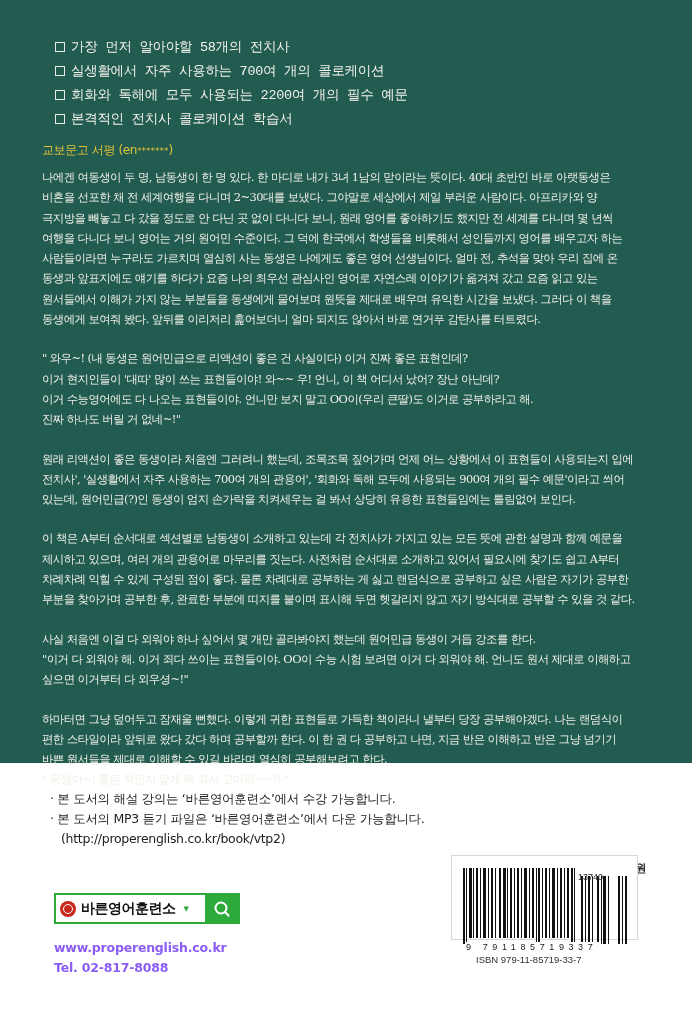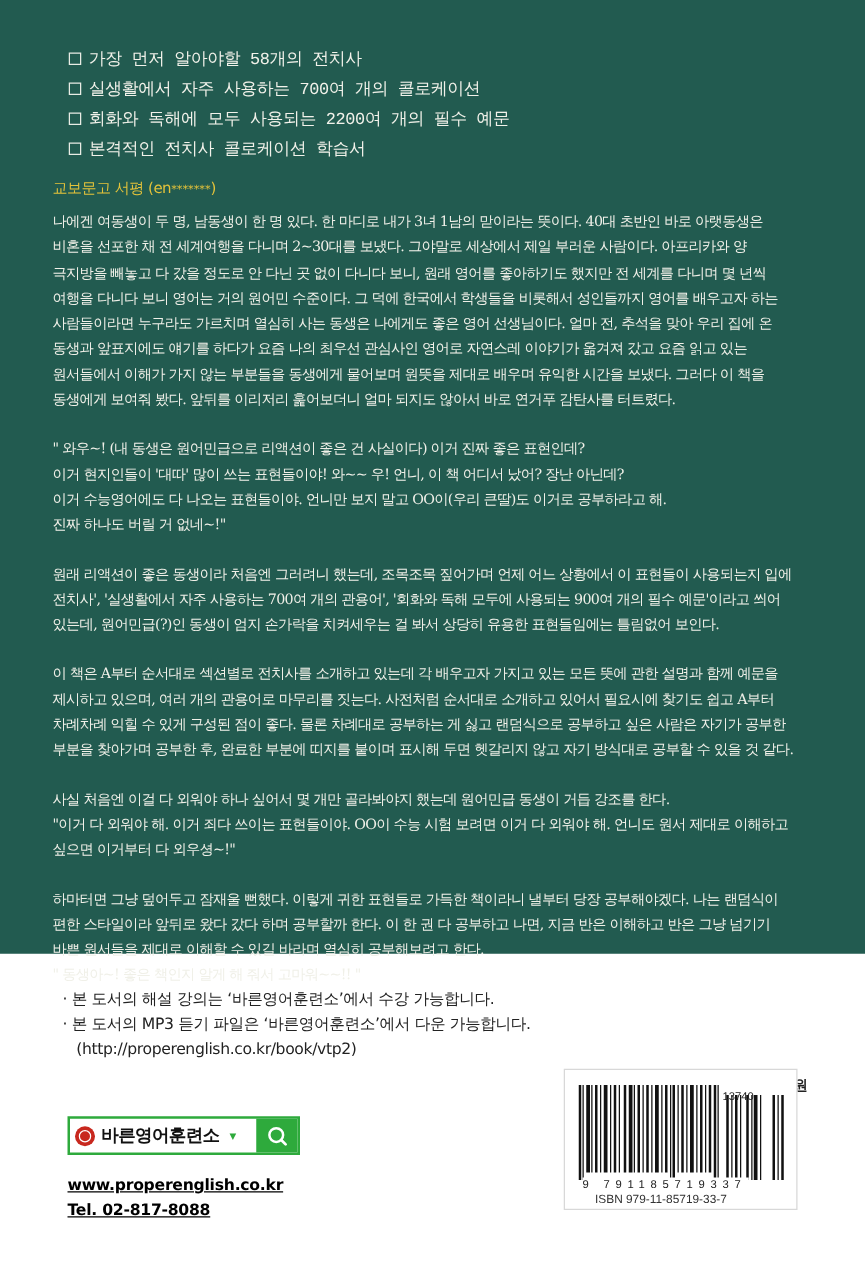--- a/index.html
+++ b/index.html
@@ -36,40 +36,40 @@
   .review .para { margin-bottom: 19px; }
   .review .line { display: block; white-space: nowrap; }
 
   .notes { position: absolute; left: 50px; top: 789px; color: #222; font-size: 12.5px; letter-spacing: -0.3px; }
   .notes div { height: 20px; line-height: 20px; }
   .notes .url { padding-left: 11px; }
 
   .price { position: absolute; left: 575px; top: 861px; font-size: 11.5px; font-weight: bold; color: #222; }
 
   .barcode-box {
-    position: absolute; left: 451px; top: 855px; width: 187px; height: 113px;
+    position: absolute; left: 451px; top: 855px; width: 187px; height: 85px;
     border: 1px solid #d8d8d8; box-sizing: border-box; background: #fff; padding-left: 10px;
   }
   .bars { position: absolute; left: 9px; top: 12px; width: 170px; height: 76px; }
   .bc-digits { position: absolute; left: 14px; top: 86px; font-size: 9px; color: #222; letter-spacing: 4.6px; font-family: "Liberation Sans", sans-serif; background: #fff; padding-right: 2px; }
   .bc-addon { position: absolute; left: 126px; top: 16px; font-size: 9px; color: #222; font-family: "Liberation Sans", sans-serif; }
   .bc-isbn { position: absolute; left: 24px; top: 98px; font-size: 9.5px; color: #333; font-family: "Liberation Sans", sans-serif; }
 
   .searchbox {
     position: absolute; left: 54px; top: 893px; width: 186px; height: 31px;
     border: 2px solid #2eaa3c; box-sizing: border-box; background: #fff; display: flex; text-align: right;
   }
   .searchbox .field { flex: 1; display: flex; align-items: center; padding-left: 4px; }
   .logo-icon { width: 16px; height: 16px; border-radius: 50%; background: #c8281e; display: flex; align-items: center; justify-content: center; margin-right: 5px; }
   .logo-icon span { width: 10px; height: 10px; border-radius: 50%; border: 1.4px solid #fff; box-sizing: border-box; }
   .search-label { font-weight: bold; font-size: 14px; color: #111; letter-spacing: -0.5px; }
   .caret { margin-left: 8px; font-size: 7px; color: #2eaa3c; }
   .search-btn { width: 33px; height: 100%; background: #2eaa3c; display: flex; align-items: center; justify-content: center; }
 
-  .contact { position: absolute; left: 54px; top: 938px; color: #000000; font-size: 12.5px; font-weight: bold; letter-spacing: -0.2px; text-decoration: underline; }
+  .contact { position: absolute; left: 54px; top: 938px; color: #8b5cf6; font-size: 12.5px; font-weight: bold; letter-spacing: -0.2px; }
   .contact div { height: 20px; line-height: 20px; }
 </style>
 </head>
 <body>
 
 <div class="panel">
   <ul class="checklist">
     <li>
         <span class="box"></span>
         <span>가장 먼저 알아야할 58개의 전치사</span>
@@ -106,21 +106,21 @@
         <span class="line">이거 현지인들이 '대따' 많이 쓰는 표현들이야! 와~~ 우! 언니, 이 책 어디서 났어? 장난 아닌데?</span>
         <span class="line">이거 수능영어에도 다 나오는 표현들이야. 언니만 보지 말고 OO이(우리 큰딸)도 이거로 공부하라고 해.</span>
         <span class="line">진짜 하나도 버릴 거 없네~!"</span>
       </p>
       <p class="para">
         <span class="line">원래 리액션이 좋은 동생이라 처음엔 그러려니 했는데, 조목조목 짚어가며 언제 어느 상황에서 이 표현들이 사용되는지 입에</span>
         <span class="line">전치사', '실생활에서 자주 사용하는 700여 개의 관용어', '회화와 독해 모두에 사용되는 900여 개의 필수 예문'이라고 씌어</span>
         <span class="line">있는데, 원어민급(?)인 동생이 엄지 손가락을 치켜세우는 걸 봐서 상당히 유용한 표현들임에는 틀림없어 보인다.</span>
       </p>
       <p class="para">
-        <span class="line">이 책은 A부터 순서대로 섹션별로 전치사를 소개하고 있는데 각 배우고자 가지고 있는 모든 뜻에 관한 설명과 함께 예문을</span>
+        <span class="line">이 책은 A부터 순서대로 섹션별로 남동생이 소개하고 있는데 각 전치사가 가지고 있는 모든 뜻에 관한 설명과 함께 예문을</span>
         <span class="line">제시하고 있으며, 여러 개의 관용어로 마무리를 짓는다. 사전처럼 순서대로 소개하고 있어서 필요시에 찾기도 쉽고 A부터</span>
         <span class="line">차례차례 익힐 수 있게 구성된 점이 좋다. 물론 차례대로 공부하는 게 싫고 랜덤식으로 공부하고 싶은 사람은 자기가 공부한</span>
         <span class="line">부분을 찾아가며 공부한 후, 완료한 부분에 띠지를 붙이며 표시해 두면 헷갈리지 않고 자기 방식대로 공부할 수 있을 것 같다.</span>
       </p>
       <p class="para">
         <span class="line">사실 처음엔 이걸 다 외워야 하나 싶어서 몇 개만 골라봐야지 했는데 원어민급 동생이 거듭 강조를 한다.</span>
         <span class="line">"이거 다 외워야 해. 이거 죄다 쓰이는 표현들이야. OO이 수능 시험 보려면 이거 다 외워야 해. 언니도 원서 제대로 이해하고</span>
         <span class="line">싶으면 이거부터 다 외우셩~!"</span>
       </p>
       <p class="para">

